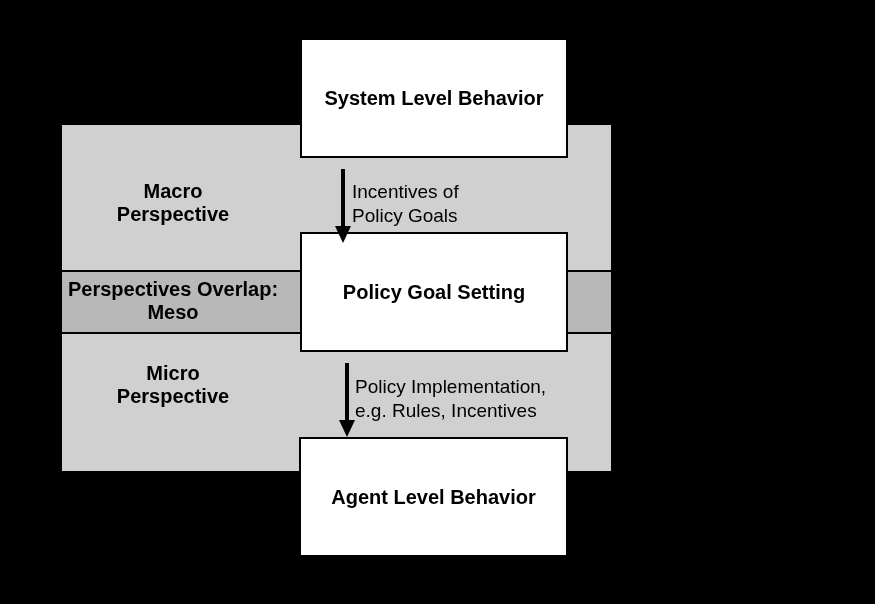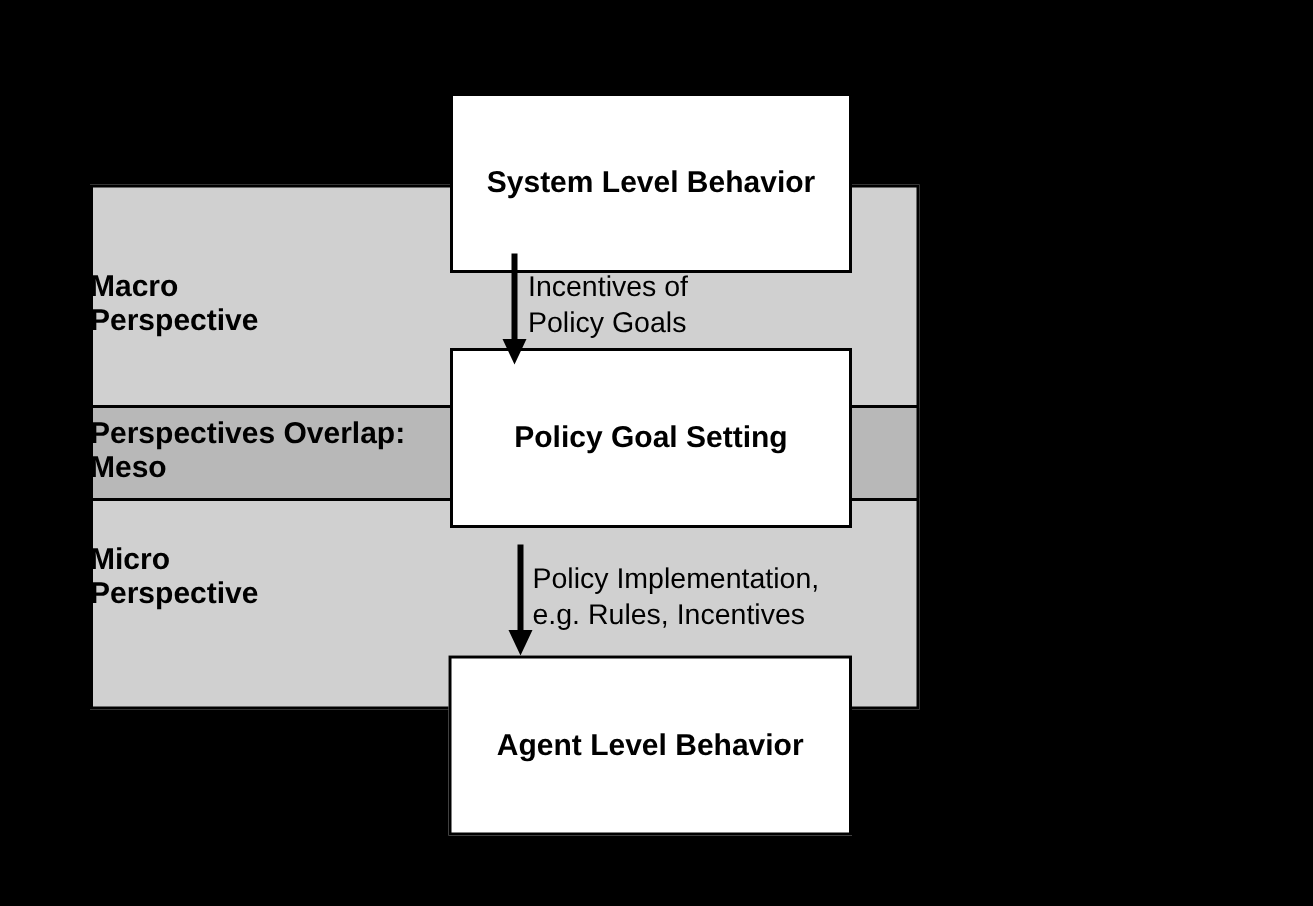--- a/index.html
+++ b/index.html
@@ -29,21 +29,21 @@
     box-sizing:border-box;
   }
   .band-light{background:var(--band-light);}
   .band-dark{background:var(--band-dark);}
   #band-macro{top:123px;height:149px;z-index:1;}
   #band-meso{top:270px;height:64px;z-index:2;}
   #band-micro{top:332px;height:141px;z-index:1;}
   .band-label{
     position:absolute;
     left:60px;width:226px;
-    text-align:left;
+    text-align:center;
     font-weight:bold;
     font-size:20px;line-height:23px;
     color:var(--text-color);
     z-index:3;
     white-space:pre;
   }
   #label-macro{top:180px;}
   #label-meso{top:278px;}
   #label-micro{top:362px;}
   .node{
@@ -51,21 +51,21 @@
     left:300px;width:268px;height:120px;
     background:var(--box-fill);
     border:2px solid var(--line-color);
     box-sizing:border-box;
     display:flex;align-items:center;justify-content:center;
     text-align:center;
     font-weight:bold;font-size:20px;
     color:var(--text-color);
     z-index:4;
   }
-  #box-system{top:62px;align-items:center;}
+  #box-system{top:38px;align-items:center;}
   #box-policy{top:232px;}
   #box-agent{top:437px;left:299px;width:269px;}
   .arrow-line{
     position:absolute;
     width:4px;
     background:var(--line-color);
     z-index:5;
   }
   .arrow-head{
     position:absolute;

